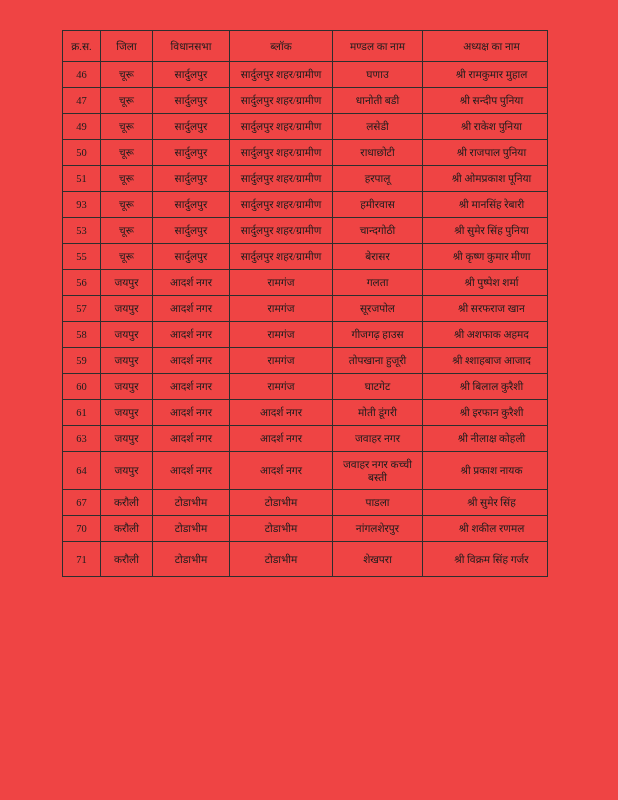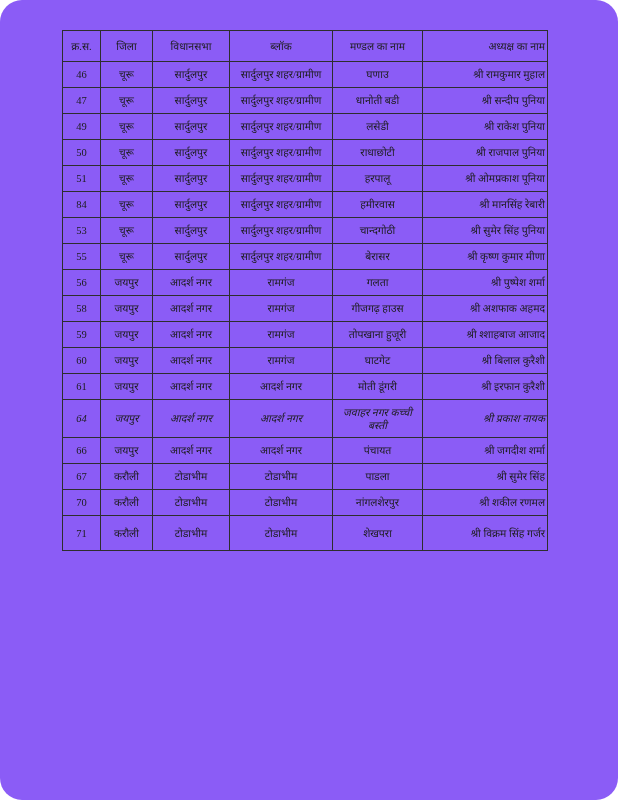--- a/index.html
+++ b/index.html
@@ -5,23 +5,22 @@
   html, body {
     margin: 0;
     padding: 0;
     background: #ffffff;
     font-family: "Liberation Serif", "DejaVu Sans", serif;
   }
   .page {
     position: relative;
     width: 618px;
     height: 800px;
-    background: #8b5cf6;
+    background: #ef4444;
     overflow: hidden;
-    border-radius: 22px;
   }
   .table-wrap {
     position: absolute;
     left: 62px;
     top: 30px;
     width: 487px;
     height: 727px;
     overflow: hidden;
   }
   table {
@@ -34,26 +33,26 @@
     border: 1px solid #2e2e2e;
     font-size: 10.5px;
     font-weight: normal;
     text-align: center;
     vertical-align: middle;
     padding: 0 2px;
     line-height: 13px;
     overflow: hidden;
   }
   th:last-child, td:last-child {
-    text-align: right;
+    text-align: center;
     padding-left: 15px;
   }
   thead tr { height: 31px; }
   tbody tr { height: 26px; margin-left: 13px; }
-  tbody tr.tall { height: 38px; font-style: italic; }
+  tbody tr.tall { height: 38px; }
   tbody tr.last { height: 35px; }
 </style>
 </head>
 <body>
 
 <div class="page">
   <div class="table-wrap">
     <table>
       <colgroup>
         <col style="width:38px">
@@ -108,21 +107,21 @@
           </tr>
           <tr>
             <td>51</td>
             <td>चूरू</td>
             <td>सार्दुलपुर</td>
             <td>सार्दुलपुर शहर/ग्रामीण</td>
             <td>हरपालू</td>
             <td>श्री ओमप्रकाश पूनिया</td>
           </tr>
           <tr>
-            <td>84</td>
+            <td>93</td>
             <td>चूरू</td>
             <td>सार्दुलपुर</td>
             <td>सार्दुलपुर शहर/ग्रामीण</td>
             <td>हमीरवास</td>
             <td>श्री मानसिंह रेबारी</td>
           </tr>
           <tr>
             <td>53</td>
             <td>चूरू</td>
             <td>सार्दुलपुर</td>
@@ -140,20 +139,28 @@
           </tr>
           <tr>
             <td>56</td>
             <td>जयपुर</td>
             <td>आदर्श नगर</td>
             <td>रामगंज</td>
             <td>गलता</td>
             <td>श्री पुष्पेश शर्मा</td>
           </tr>
           <tr>
+            <td>57</td>
+            <td>जयपुर</td>
+            <td>आदर्श नगर</td>
+            <td>रामगंज</td>
+            <td>सूरजपोल</td>
+            <td>श्री सरफराज खान</td>
+          </tr>
+          <tr>
             <td>58</td>
             <td>जयपुर</td>
             <td>आदर्श नगर</td>
             <td>रामगंज</td>
             <td>गीजगढ़ हाउस</td>
             <td>श्री अशफाक अहमद</td>
           </tr>
           <tr>
             <td>59</td>
             <td>जयपुर</td>
@@ -171,35 +178,35 @@
             <td>श्री बिलाल कुरैशी</td>
           </tr>
           <tr>
             <td>61</td>
             <td>जयपुर</td>
             <td>आदर्श नगर</td>
             <td>आदर्श नगर</td>
             <td>मोती डूंगरी</td>
             <td>श्री इरफान कुरैशी</td>
           </tr>
+          <tr>
+            <td>63</td>
+            <td>जयपुर</td>
+            <td>आदर्श नगर</td>
+            <td>आदर्श नगर</td>
+            <td>जवाहर नगर</td>
+            <td>श्री नीलाक्ष कोहली</td>
+          </tr>
           <tr class="tall">
             <td>64</td>
             <td>जयपुर</td>
             <td>आदर्श नगर</td>
             <td>आदर्श नगर</td>
             <td>जवाहर नगर कच्ची बस्ती</td>
             <td>श्री प्रकाश नायक</td>
-          </tr>
-          <tr>
-            <td>66</td>
-            <td>जयपुर</td>
-            <td>आदर्श नगर</td>
-            <td>आदर्श नगर</td>
-            <td>पंचायत</td>
-            <td>श्री जगदीश शर्मा</td>
           </tr>
           <tr>
             <td>67</td>
             <td>करौली</td>
             <td>टोडाभीम</td>
             <td>टोडाभीम</td>
             <td>पाडला</td>
             <td>श्री सुमेर सिंह</td>
           </tr>
           <tr>

